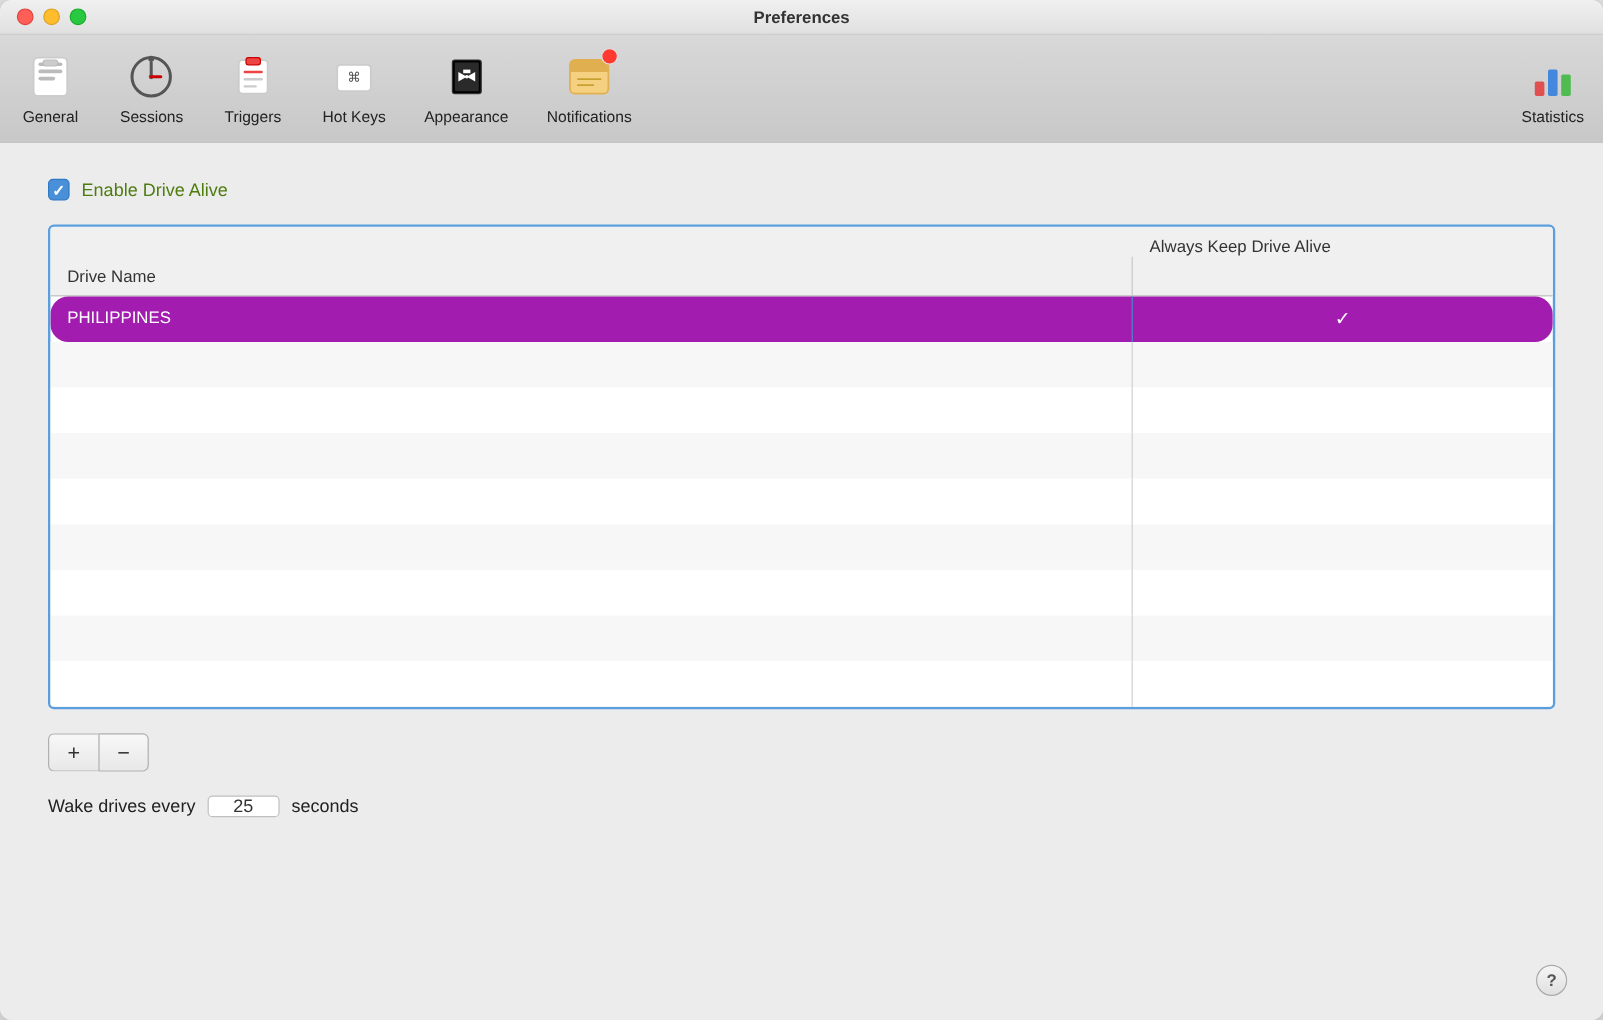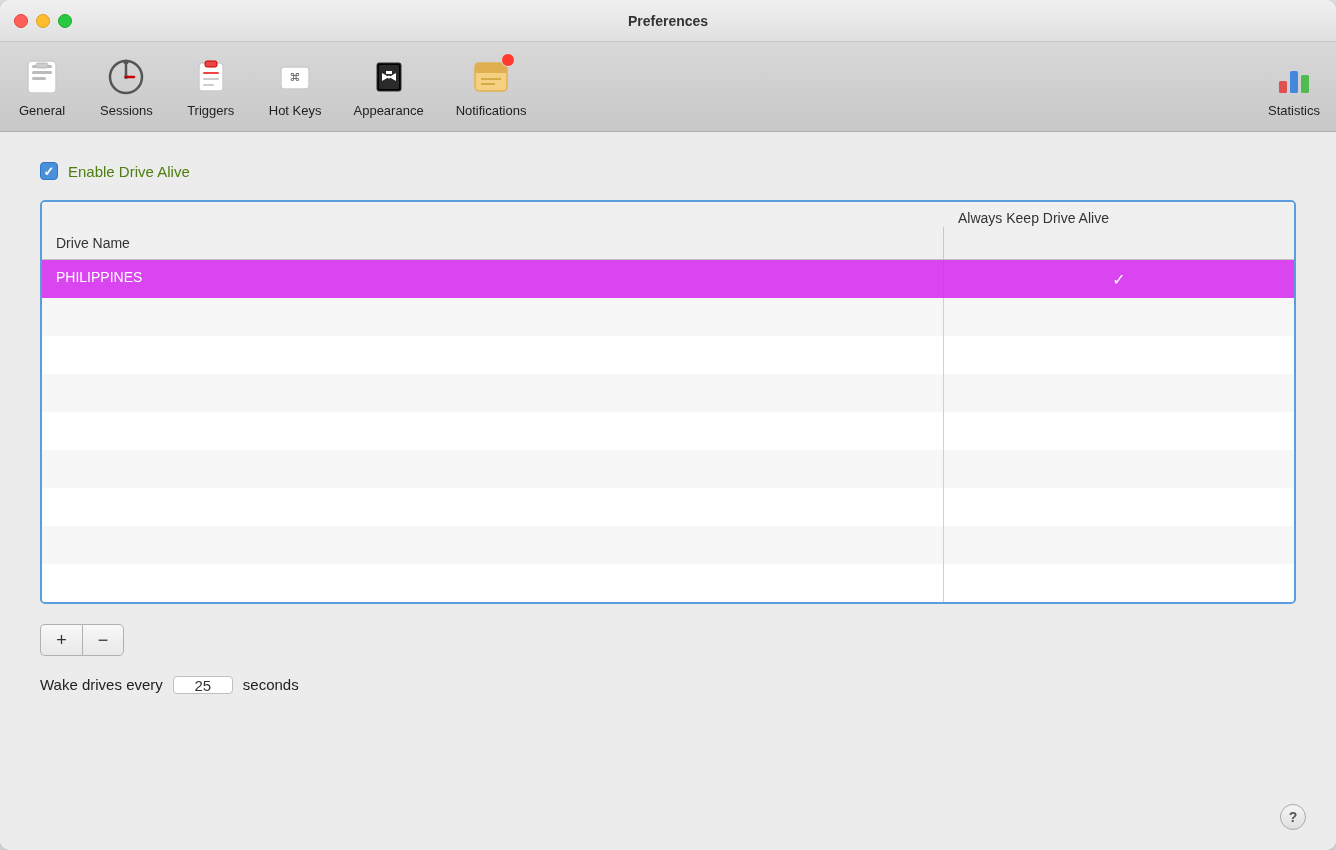--- a/index.html
+++ b/index.html
@@ -21,21 +21,21 @@
       background: #ececec;
       border-radius: 10px;
       display: flex;
       flex-direction: column;
       box-shadow: 0 4px 20px rgba(0,0,0,0.3);
       overflow: hidden;
     }
 
     
     .titlebar {
-      height: 42px;
+      height: 29px;
       background: linear-gradient(to bottom, #f0f0f0, #e0e0e0);
       display: flex;
       align-items: center;
       justify-content: center;
       position: relative;
       border-bottom: 1px solid #c8c8c8;
     }
 
     .titlebar-buttons {
       position: absolute;
@@ -188,21 +188,22 @@
       display: flex;
       flex-direction: column;
     }
 
     .table-row {
       display: flex;
       min-height: 38px;
     }
 
     .table-row.selected {
-      background: #d946ef;
+      background: #a21caf;
+      border-radius: 15px;
     }
 
     .table-row.stripe {
       background: #f7f7f7;
     }
 
     .table-row.white {
       background: #ffffff;
     }
 
@@ -256,21 +257,21 @@
       border-right: none;
     }
 
     .action-btn:last-child {
       border-radius: 0 5px 5px 0;
     }
 
     
     .wake-row {
       display: flex;
-      align-items: flex-start;
+      align-items: center;
       gap: 10px;
       font-size: 15px;
       color: #222;
     }
 
     .wake-input {
       width: 60px;
       height: 18px;
       border: 1px solid #c0c0c0;
       border-radius: 4px;

